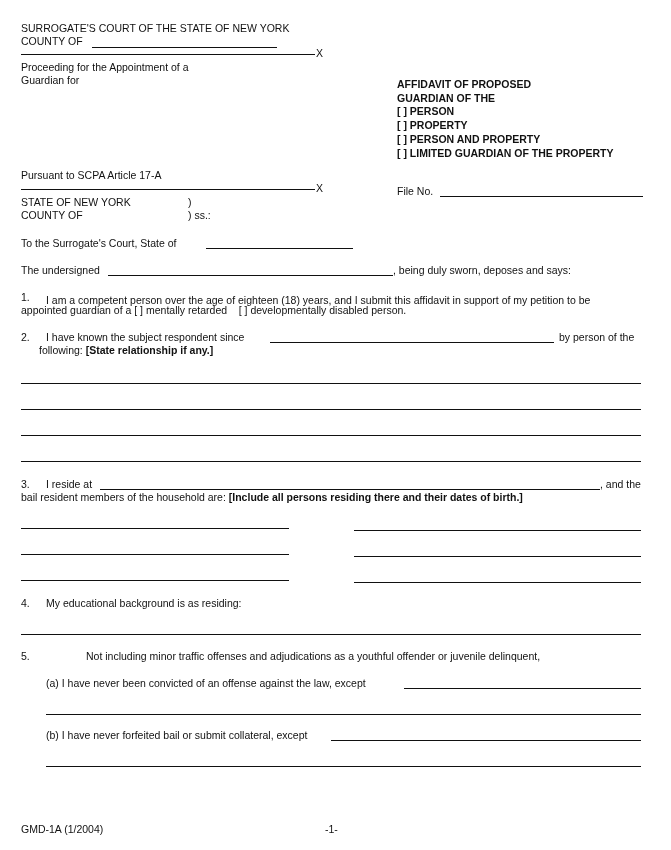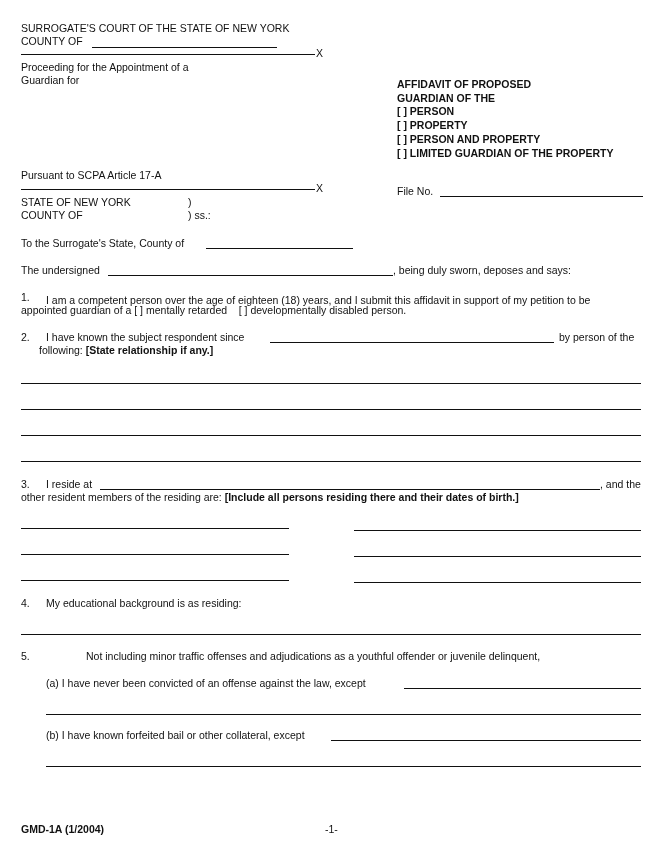--- a/index.html
+++ b/index.html
@@ -46,21 +46,21 @@
 <div class="abs" style="left:316px;top:182px;">X</div>
 
 <div class="abs" style="left:397px;top:185px;">File No.</div>
 <div class="line" style="left:440px;top:196px;width:203px;"></div>
 
 <div class="abs" style="left:21px;top:196px;">STATE OF NEW YORK</div>
 <div class="abs" style="left:188px;top:196px;">)</div>
 <div class="abs" style="left:21px;top:209px;">COUNTY OF</div>
 <div class="abs" style="left:188px;top:209px;">) ss.:</div>
 
-<div class="abs" style="left:21px;top:237px;">To the Surrogate's State, County of</div>
+<div class="abs" style="left:21px;top:237px;">To the Surrogate's Court, State of</div>
 <div class="line" style="left:206px;top:248px;width:147px;"></div>
 
 <div class="abs" style="left:21px;top:264px;">The undersigned</div>
 <div class="line" style="left:108px;top:275px;width:285px;"></div>
 <div class="abs" style="left:393px;top:264px;">, being duly sworn, deposes and says:</div>
 
 <div class="abs" style="left:21px;top:291px;">1.</div>
 <div class="abs" style="left:46px;top:294px;">I am a competent person over the age of eighteen (18) years, and I submit this affidavit in support of my petition to be</div>
 <div class="abs" style="left:21px;top:304px;">
   <span>appointed guardian of a</span>
@@ -81,37 +81,37 @@
 <div class="line" style="left:21px;top:383px;width:620px;"></div>
 <div class="line" style="left:21px;top:409px;width:620px;"></div>
 <div class="line" style="left:21px;top:435px;width:620px;"></div>
 <div class="line" style="left:21px;top:461px;width:620px;"></div>
 
 <div class="abs" style="left:21px;top:478px;">3.</div>
 <div class="abs" style="left:46px;top:478px;">I reside at</div>
 <div class="line" style="left:100px;top:489px;width:500px;"></div>
 <div class="abs" style="left:600px;top:478px;">, and the</div>
 <div class="abs" style="left:21px;top:491px;">
-  <span>other resident members of the residing are:</span>
+  <span>bail resident members of the household are:</span>
   <span class="b">[Include all persons residing there and their dates of birth.]</span>
 </div>
 <div class="line" style="left:21px;top:528px;width:268px;"></div>
 <div class="line" style="left:21px;top:554px;width:268px;"></div>
 <div class="line" style="left:21px;top:580px;width:268px;"></div>
 <div class="line" style="left:354px;top:530px;width:287px;"></div>
 <div class="line" style="left:354px;top:556px;width:287px;"></div>
 <div class="line" style="left:354px;top:582px;width:287px;"></div>
 
 <div class="abs" style="left:21px;top:597px;">4.</div>
 <div class="abs" style="left:46px;top:597px;">My educational background is as residing:</div>
 <div class="line" style="left:21px;top:634px;width:620px;"></div>
 
 <div class="abs" style="left:21px;top:650px;">5.</div>
 <div class="abs" style="left:46px;top:650px;padding-left:40px;">Not including minor traffic offenses and adjudications as a youthful offender or juvenile delinquent,</div>
 <div class="abs" style="left:46px;top:677px;">(a)  I have never been convicted of an offense against the law, except</div>
 <div class="line" style="left:404px;top:688px;width:237px;"></div>
 <div class="line" style="left:46px;top:714px;width:595px;"></div>
-<div class="abs" style="left:46px;top:729px;">(b)  I have known forfeited bail or other collateral, except</div>
+<div class="abs" style="left:46px;top:729px;">(b)  I have never forfeited bail or submit collateral, except</div>
 <div class="line" style="left:331px;top:740px;width:310px;"></div>
 <div class="line" style="left:46px;top:766px;width:595px;"></div>
 
-<div class="abs b" style="left:21px;top:823px;font-weight:bold;">GMD-1A (1/2004)</div>
+<div class="abs b" style="left:21px;top:823px;font-weight:normal;">GMD-1A (1/2004)</div>
 <div class="abs" style="left:325px;top:823px;">-1-</div>
 
 </body></html>

